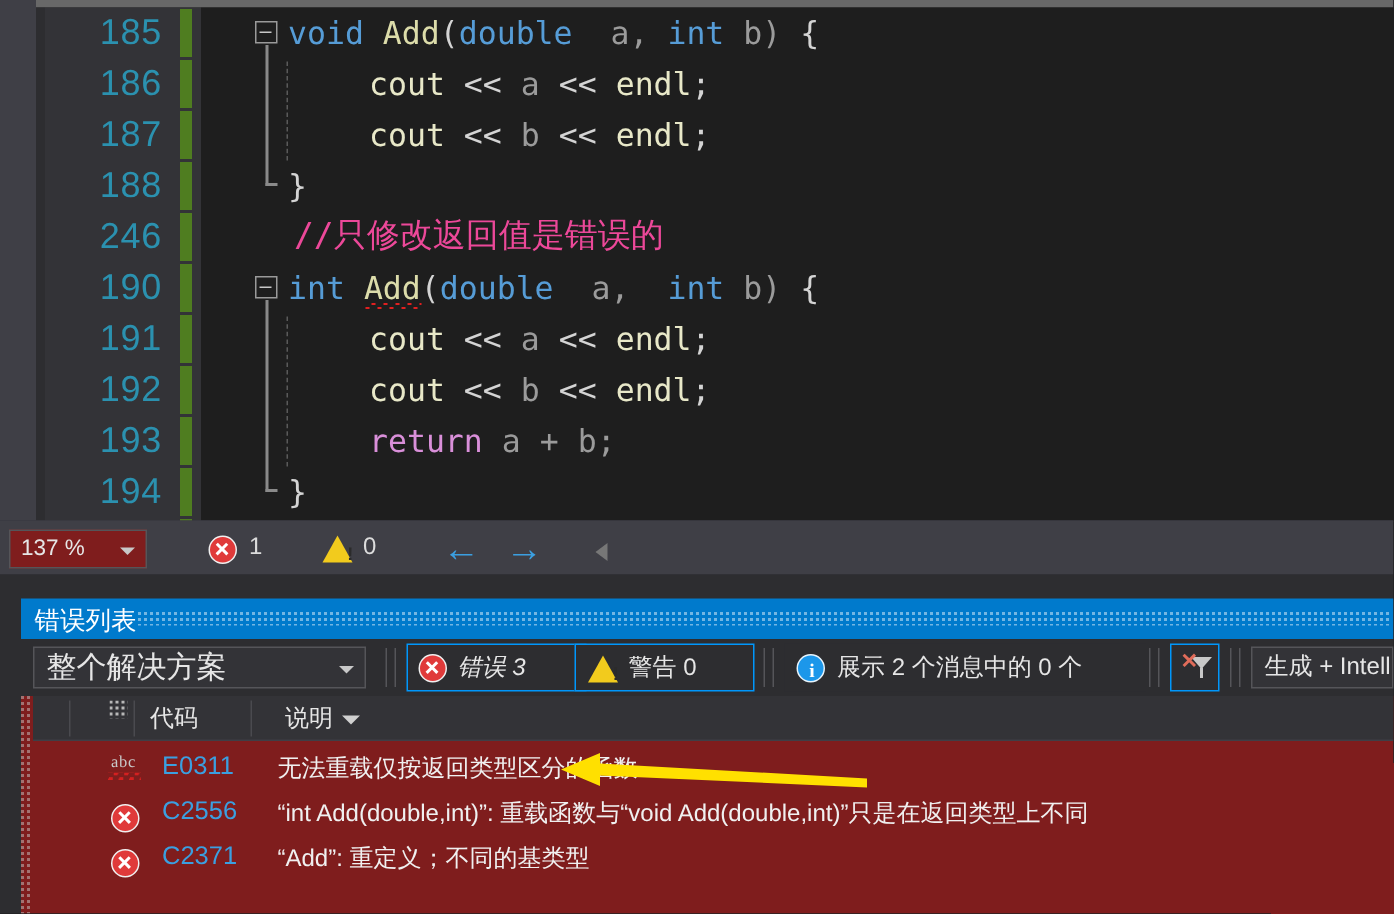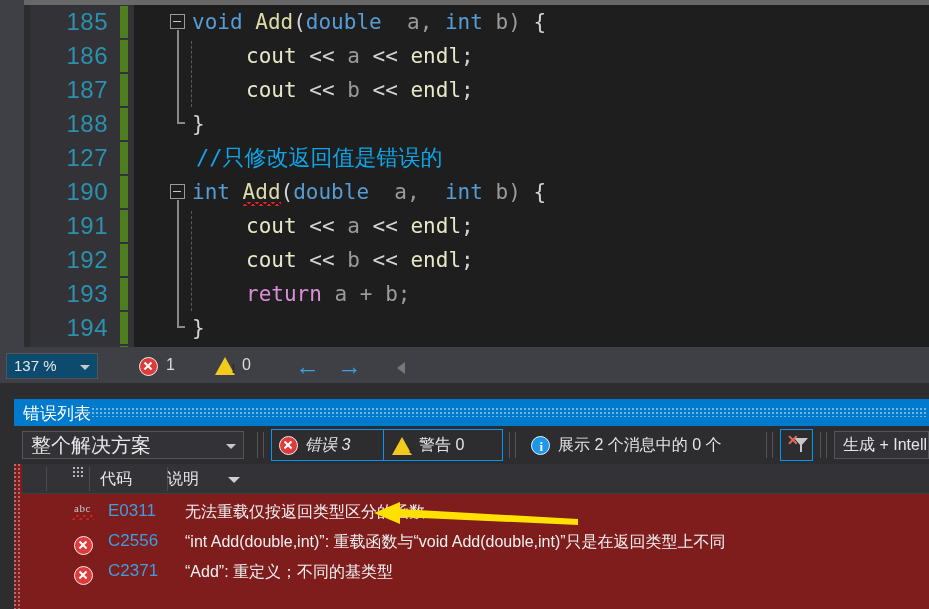--- a/index.html
+++ b/index.html
@@ -30,21 +30,21 @@
   .changebar { position: absolute; left: -14px; top: 1px; width: 8px; height: 32px; background: #4f7d20; }
   .codetext {
     position: absolute; left: 44px; top: 0;
     font-family: "DejaVu Sans Mono", monospace; font-size: 21px;
     color: #d4d4d4; white-space: pre;
   }
   .kw     { color: #569cd6; }
   .fn     { color: #dcdcaa; }
   .ident  { color: #9b9b9b; }
   .stream { color: #e8e8c8; }
-  .cmt    { color: #0ea5e9; }
+  .cmt    { color: #ec4899; }
   .ret    { color: #d98fd9; }
   .punct  { color: #d4d4d4; }
   .squig {
     border-bottom: 3px solid transparent;
     background-repeat: repeat-x; background-position: 0 100%;
     background-size: 8px 4px;
     background-image: radial-gradient(circle at 2px 4px, #e02020 1.6px, transparent 1.7px),
                       radial-gradient(circle at 6px 0px, #e02020 1.6px, transparent 1.7px);
     padding-bottom: 2px;
   }
@@ -64,21 +64,21 @@
     position: absolute; width: 0; border-left: 1.5px dashed #5a5a5a;
   }
 
   
   .statusbar {
     position: absolute; left: 0; top: 347px; width: 929px; height: 36px;
     background: #3f3f46; border-top: 1px solid #3f3f46;
   }
   .zoom-combo {
     position: absolute; left: 6px; top: 5px; width: 92px; height: 26px;
-    background: #0c4a6e; border: 1px solid #555559;
+    background: #7f1d1d; border: 1px solid #555559;
     color: #e6e6e6; font-size: 15px; line-height: 24px; padding-left: 7px;
   }
   .zoom-caret {
     position: absolute; right: 7px; top: 11px;
     width: 0; height: 0; border-left: 5px solid transparent;
     border-right: 5px solid transparent; border-top: 5px solid #c8c8c8;
   }
   .sb-item { position: absolute; top: 8px; color: #dcdcdc; font-size: 16px; }
   .err-circle {
     position: absolute; width: 19px; height: 19px; border-radius: 50%;
@@ -251,21 +251,21 @@
         <span class="codetext" style="left:112px;"><span class="stream">cout</span> <span class="punct">&lt;&lt;</span> <span class="ident">b</span> <span class="punct">&lt;&lt;</span> <span class="stream">endl</span><span class="punct">;</span></span>
       </div>
 
       <div class="line">
         <span class="lineno">188</span>
         <span class="changebar"></span>
         <span class="codetext" style="left:58px;"><span class="punct">}</span></span>
       </div>
 
       <div class="line">
-        <span class="lineno">127</span>
+        <span class="lineno">246</span>
         <span class="changebar"></span>
         <span class="codetext cmt" style="left:62px; font-size:22px;">//只修改返回值是错误的</span>
       </div>
 
       <div class="line">
         <span class="lineno">190</span>
         <span class="changebar"></span>
         <span class="codetext" style="left:58px;"><span class="kw">int</span> <span class="fn squig">Add</span><span class="punct">(</span><span class="kw">double</span>  <span class="ident">a</span><span class="ident">,</span>  <span class="kw">int</span> <span class="ident">b</span><span class="ident">)</span> <span class="punct">{</span></span>
       </div>
 
@@ -387,21 +387,21 @@
 
     <div class="grid">
       <div class="grid-left-dots"></div>
 
       <div class="grid-header">
         <span class="col-sep" style="left:24px;"></span>
         <span class="col-sep" style="left:67px;"></span>
         <span class="grip-dots" style="left:51px; top:3px;"></span>
         <span class="col-head" style="left:78px;">代码</span>
         <span class="col-sep" style="left:145px;"></span>
-        <span class="col-head" style="left:145px;font-family:Liberation Mono, monospace;">说明</span>
+        <span class="col-head" style="left:168px;font-family:Liberation Mono, monospace;">说明</span>
         <span class="sort-caret" style="left:206px; top:13px;"></span>
       </div>
 
       <div class="row" style="top:33px;">
         <span class="icon-cell">
           <span class="abc-text">abc</span>
           <span class="abc-squig"></span>
         </span>
         <span class="row-code">E0311</span>
         <span class="row-desc">无法重载仅按返回类型区分的函数</span>

